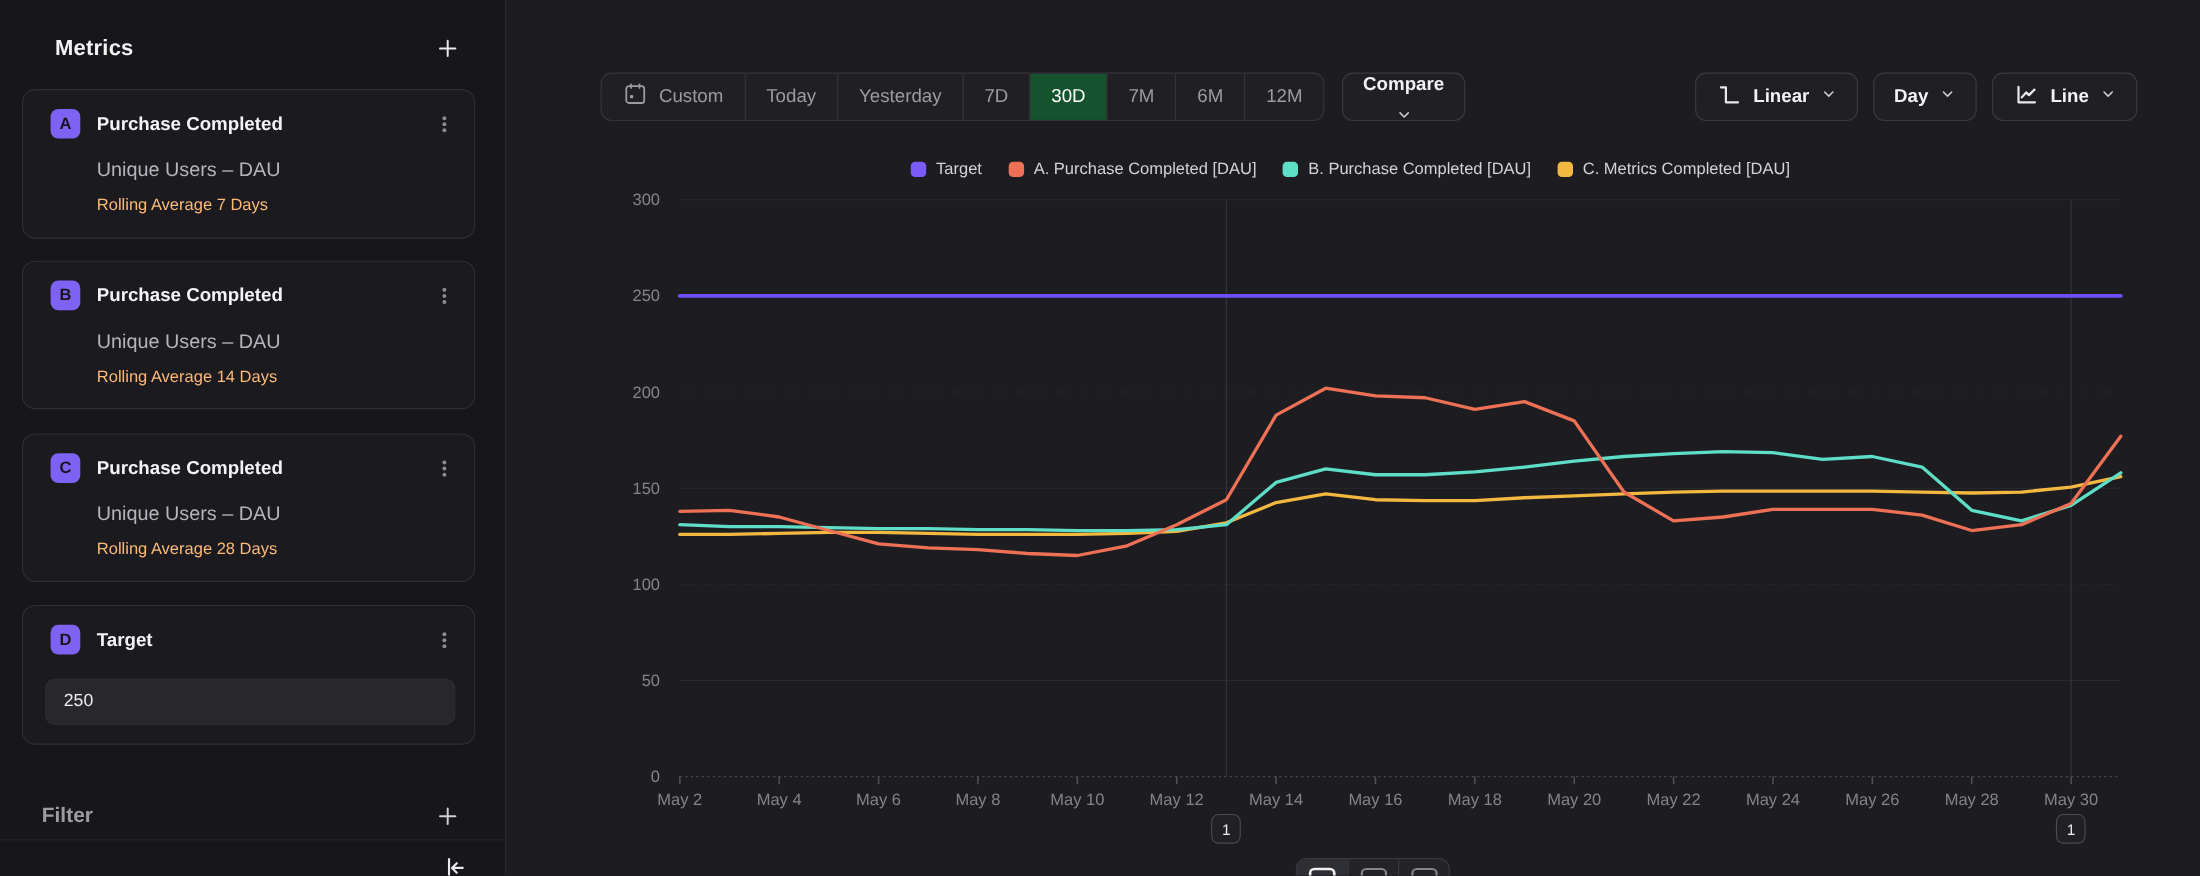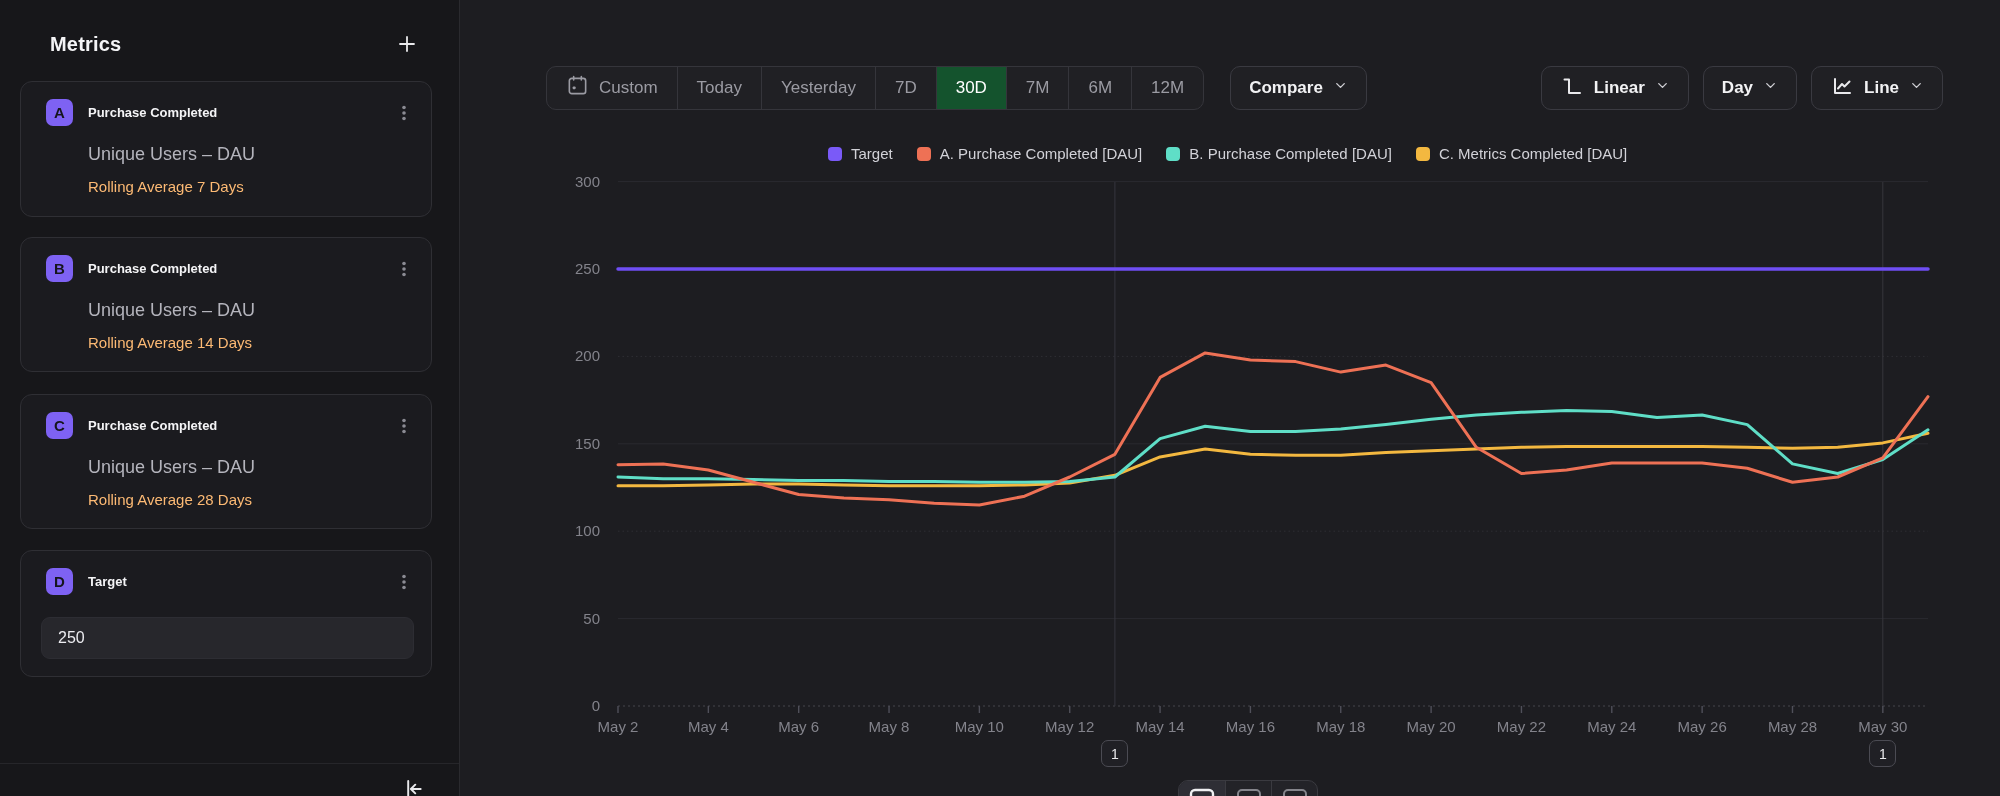--- a/index.html
+++ b/index.html
@@ -36,21 +36,21 @@
   .card-a { top:81px;  height:136px; }
   .card-b { top:237px; height:135px; }
   .card-c { top:394px; height:135px; }
   .card-d { top:550px; height:127px; }
   .card-head { position:absolute; left:25px; right:14px; top:17px; height:27px; display:flex; align-items:center; }
   .badge {
     width:27px; height:27px; border-radius:7px; background:#7e62f3;
     color:#15151d; font-size:15px; font-weight:700;
     display:flex; align-items:center; justify-content:center; flex:0 0 auto;
   }
-  .card-title { margin-left:15px; font-size:13px; font-weight:700; color:#f4f4f6; flex:1 1 auto; }
+  .card-title { margin-left:15px; font-size:17px; font-weight:700; color:#f4f4f6; flex:1 1 auto; }
   .kebab { flex:0 0 auto; }
   .card-sub1 { position:absolute; left:67px; top:62px;  font-size:18px; color:#b4b4bc; }
   .card-sub2 { position:absolute; left:67px; top:96px;  font-size:15px; color:#fdba74; }
   .target-input {
     position:absolute; left:20px; top:66px; width:373px; height:42px;
     background:#27272c; border:1px solid #2d2d33; border-radius:9px;
     color:#ececf0; font-size:16px; padding:0 16px;
     font-family:"Liberation Sans","DejaVu Sans",sans-serif;
   }
   .sb-filter { position:absolute; left:38px; right:38px; top:729px; height:26px; display:flex; align-items:center; justify-content:space-between; }
@@ -70,21 +70,21 @@
     background:none; border:none; border-left:1px solid #35353b; cursor:pointer;
     color:#9b9ba3; font-size:17px; font-family:inherit; white-space:nowrap;
   }
   .seg:first-child { border-left:none; }
   .seg.active { background:#14532d; color:#ffffff; font-weight:400; }
   .btn {
     display:flex; align-items:center; gap:10px; padding:0 18px; height:44px;
     background:#202024; border:1px solid #3a3a41; border-radius:10px; cursor:pointer;
     color:#f2f2f4; font-size:17px; font-weight:700; font-family:inherit; white-space:nowrap;
   }
-  .compare-btn { margin-left:10px; }
+  .compare-btn { margin-left:0;flex-direction:column; }
   .tb-spacer { flex:1 1 auto; }
   .right-group { display:flex; gap:14px; }
 
   
   .legend { position:absolute; left:368px; top:145px; display:flex; gap:24px; align-items:center; }
   .legend-item { display:flex; align-items:center; gap:9px; cursor:pointer; }
   .swatch { width:14px; height:14px; border-radius:4px; flex:0 0 auto; }
   .legend-label { font-size:15px; color:#d2d2d8; white-space:nowrap; }
 
   
@@ -236,20 +236,30 @@
                 <circle cx="11" cy="12" r="1.8"></circle>
                 <circle cx="11" cy="17.5" r="1.8"></circle>
               </g>
             </svg>
         </span>
       </button>
     </div>
     <input class="target-input" type="text" value="250" style="">
   </div>
 
+  <div class="sb-filter">
+    <span class="filter-label">Filter</span>
+    <button class="icon-btn">
+      <span>
+        <svg width="24" height="24" viewBox="0 0 24 24">
+            <path d="M12 5v14M5 12h14" stroke="#cfcfd4" stroke-width="1.8" stroke-linecap="round" fill="none"></path>
+          </svg>
+      </span>
+    </button>
+  </div>
   <div class="sb-divider"></div>
   <button class="icon-btn collapse-btn">
     <span>
       <svg width="26" height="26" viewBox="0 0 24 24">
           <path d="M8.5 4.5v15M20 12h-8.5M15 8l-4 4 4 4" stroke="#e9e9ec" stroke-width="1.8" fill="none" stroke-linecap="round" stroke-linejoin="round"></path>
         </svg>
     </span>
   </button>
 </aside>
 

